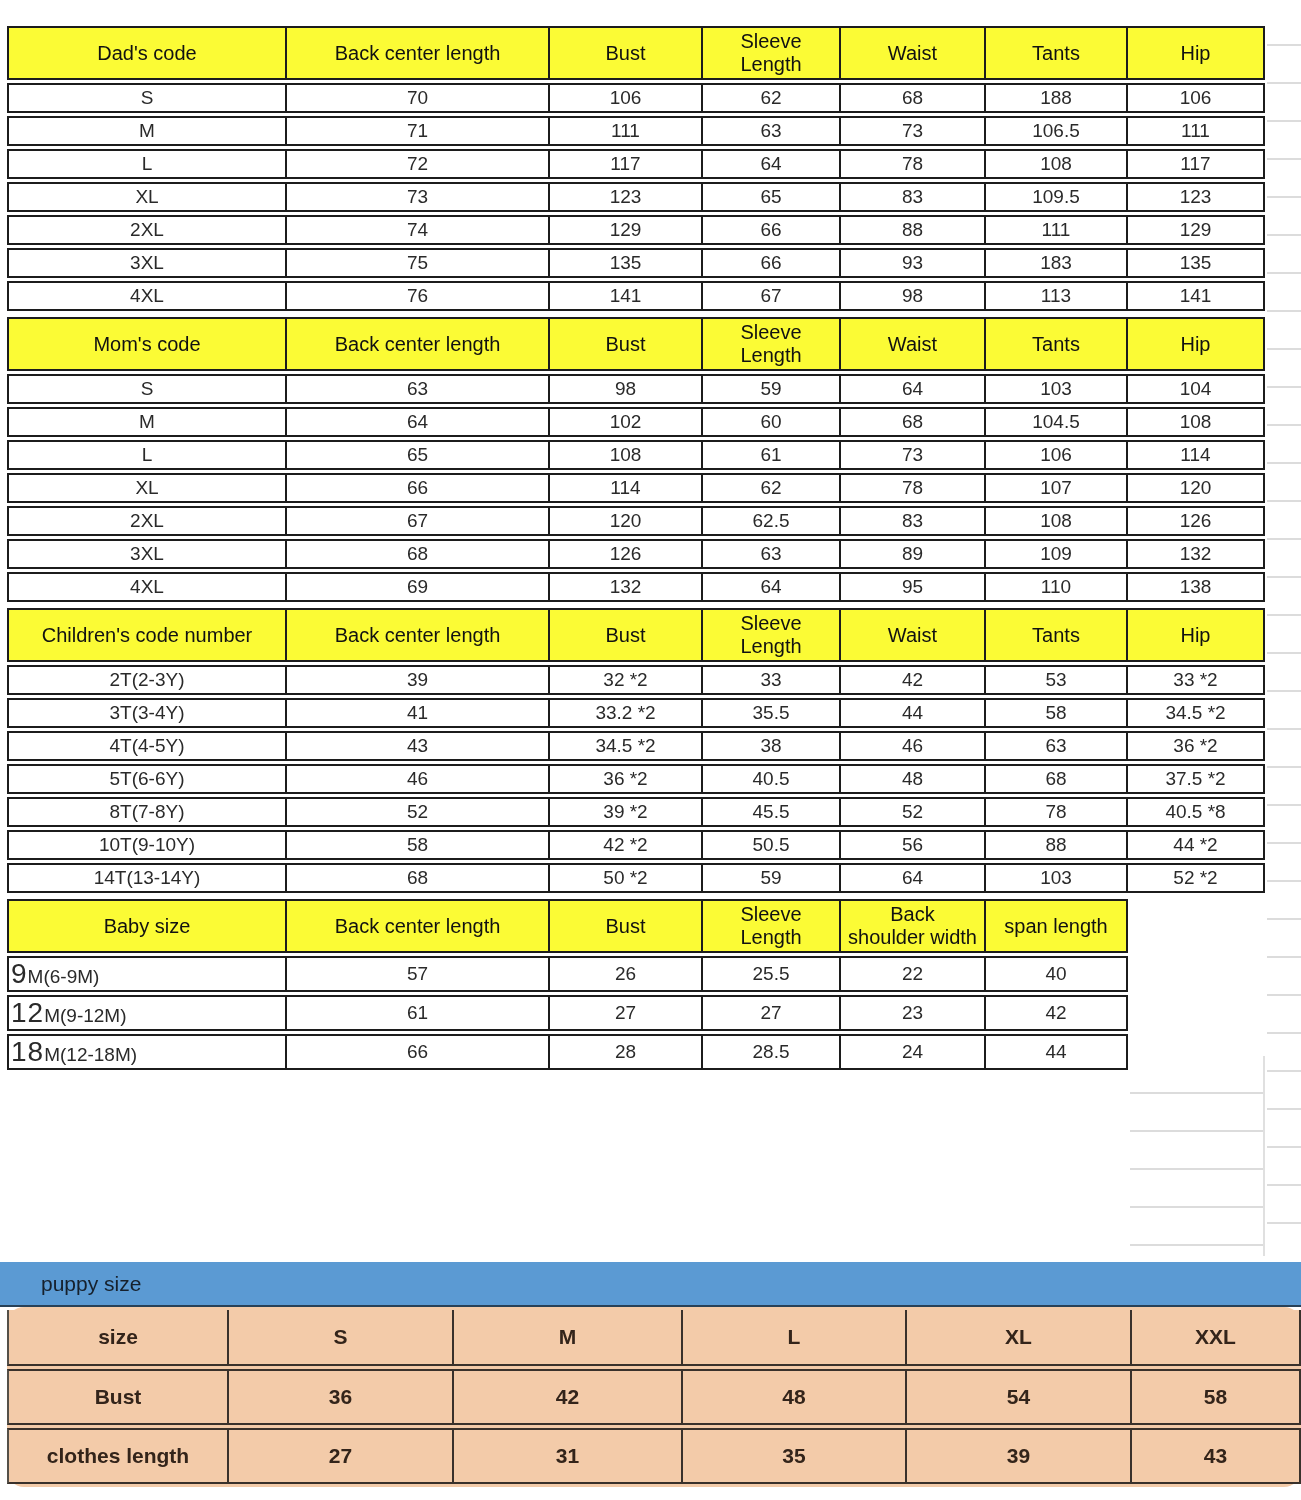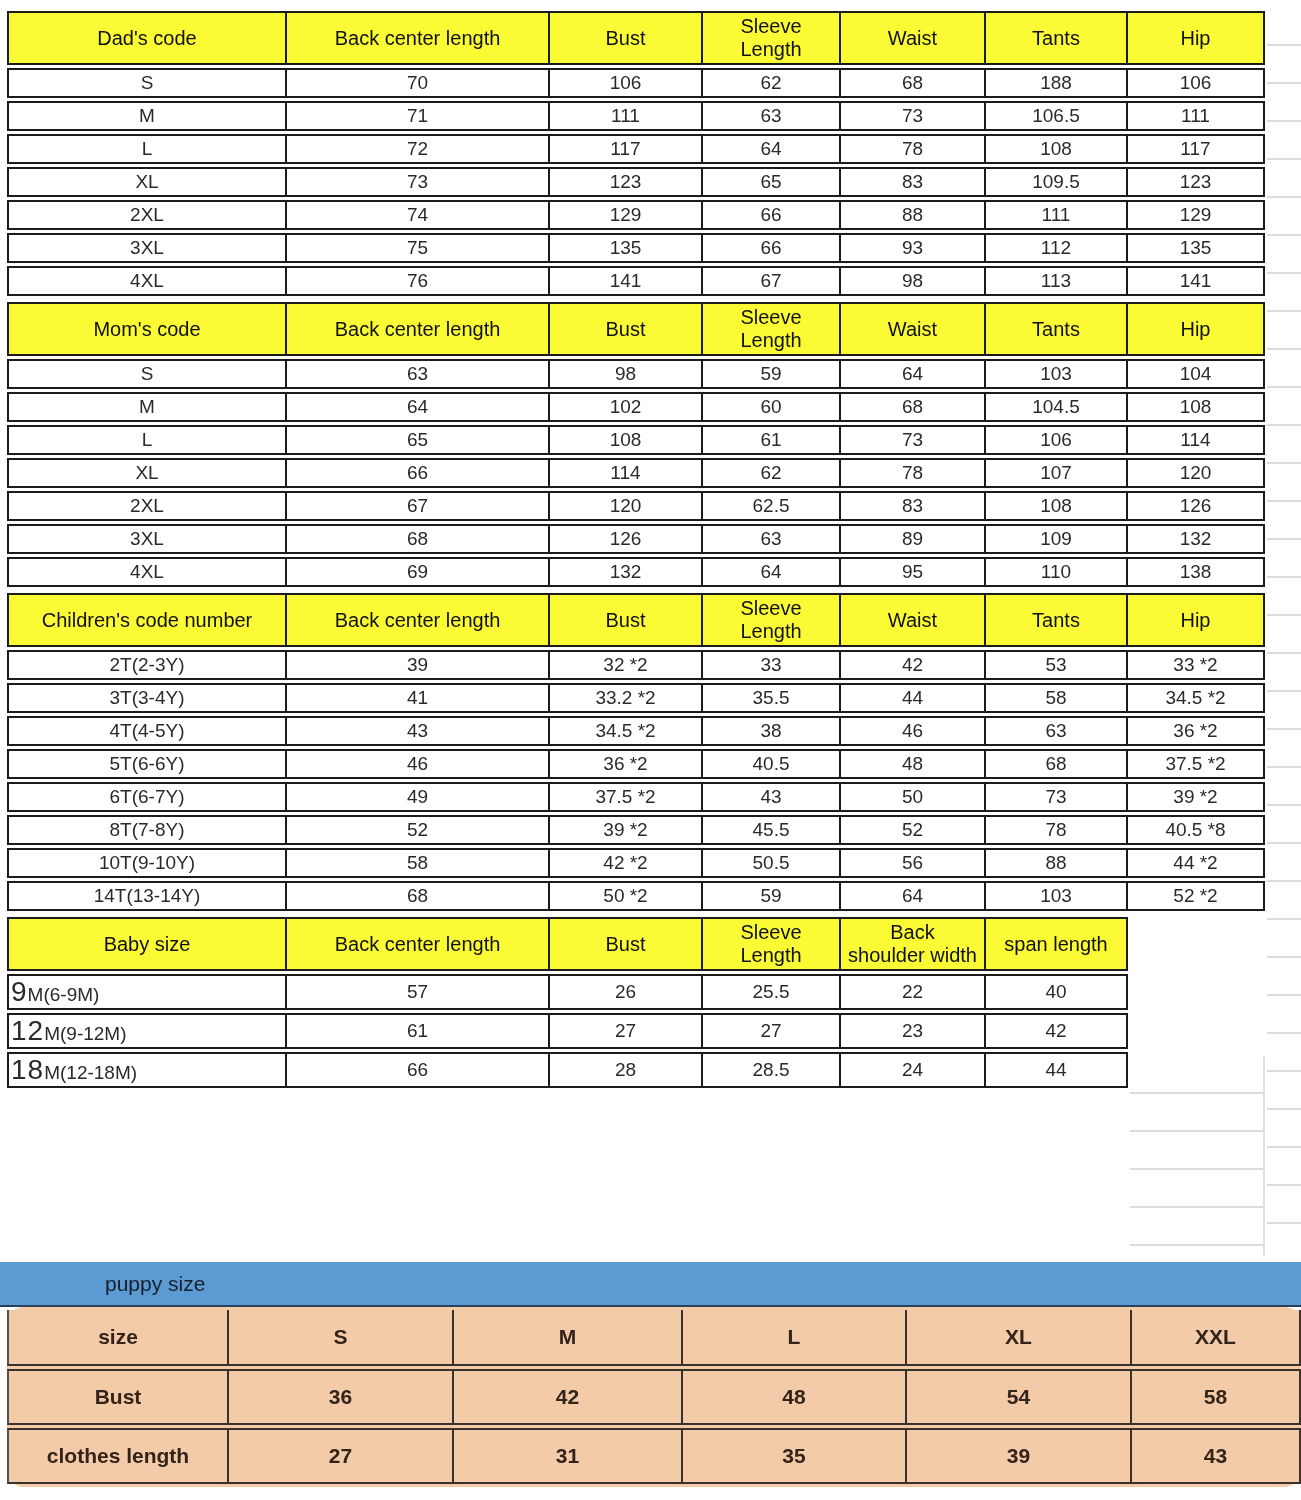--- a/index.html
+++ b/index.html
@@ -5,21 +5,21 @@
   * { box-sizing: border-box; }
   html,body { margin:0; padding:0; background:#ffffff; }
   .screen {
     position: relative;
     width: 1301px;
     height: 1500px;
     background: #ffffff;
     font-family: "Liberation Sans", sans-serif;
     overflow: hidden;
   }
-  .tables { position: absolute; left: 7px; top: 8px; }
+  .tables { position: absolute; left: 7px; top: 23px; }
 
   
   table.sz {
     border-collapse: separate;
     border-spacing: 0 3px;
     table-layout: fixed;
   }
   table.sz th, table.sz td {
     border-top: 2px solid #1c1c1c;
     border-bottom: 2px solid #1c1c1c;
@@ -62,21 +62,21 @@
   .banner {
     position: absolute;
     left: 0; top: 1262px;
     width: 1301px; height: 45px;
     background: #5b9ad3;
     border-bottom: 2px solid #274158;
     display: flex;
     align-items: center;
   }
   .banner-title {
-    margin-left: 105px;
+    margin-left: 41px;
     font-size: 21px;
     font-weight: 500;
     color: #16202c;
   }
 
   
   .puppy-wrap { position: absolute; left: 7px; top: 1307px; }
   table.puppy {
     border-collapse: separate;
     border-spacing: 0 3px;
@@ -177,21 +177,21 @@
             <td>88</td>
             <td>111</td>
             <td>129</td>
           </tr>
           <tr>
             <td>3XL</td>
             <td>75</td>
             <td>135</td>
             <td>66</td>
             <td>93</td>
-            <td>112</td>
+            <td>183</td>
             <td>135</td>
           </tr>
           <tr>
             <td>4XL</td>
             <td>76</td>
             <td>141</td>
             <td>67</td>
             <td>98</td>
             <td>113</td>
             <td>141</td>
@@ -341,29 +341,20 @@
           <tr>
             <td class="tone-blue">5T(6-6Y)</td>
             <td class="tone-blue">46</td>
             <td class="tone-blue">36 *2</td>
             <td class="tone-blue">40.5</td>
             <td class="tone-blue">48</td>
             <td class="tone-blue">68</td>
             <td>37.5 *2</td>
           </tr>
           <tr>
-            <td class="tone-blue">6T(6-7Y)</td>
-            <td class="tone-blue">49</td>
-            <td class="tone-blue">37.5 *2</td>
-            <td class="tone-blue">43</td>
-            <td class="tone-blue">50</td>
-            <td class="tone-blue">73</td>
-            <td>39 *2</td>
-          </tr>
-          <tr>
             <td class="tone-navy">8T(7-8Y)</td>
             <td class="tone-navy">52</td>
             <td class="tone-navy">39 *2</td>
             <td class="tone-navy">45.5</td>
             <td class="tone-navy">52</td>
             <td class="tone-navy">78</td>
             <td>40.5 *8</td>
           </tr>
           <tr>
             <td class="tone-navy">10T(9-10Y)</td>

